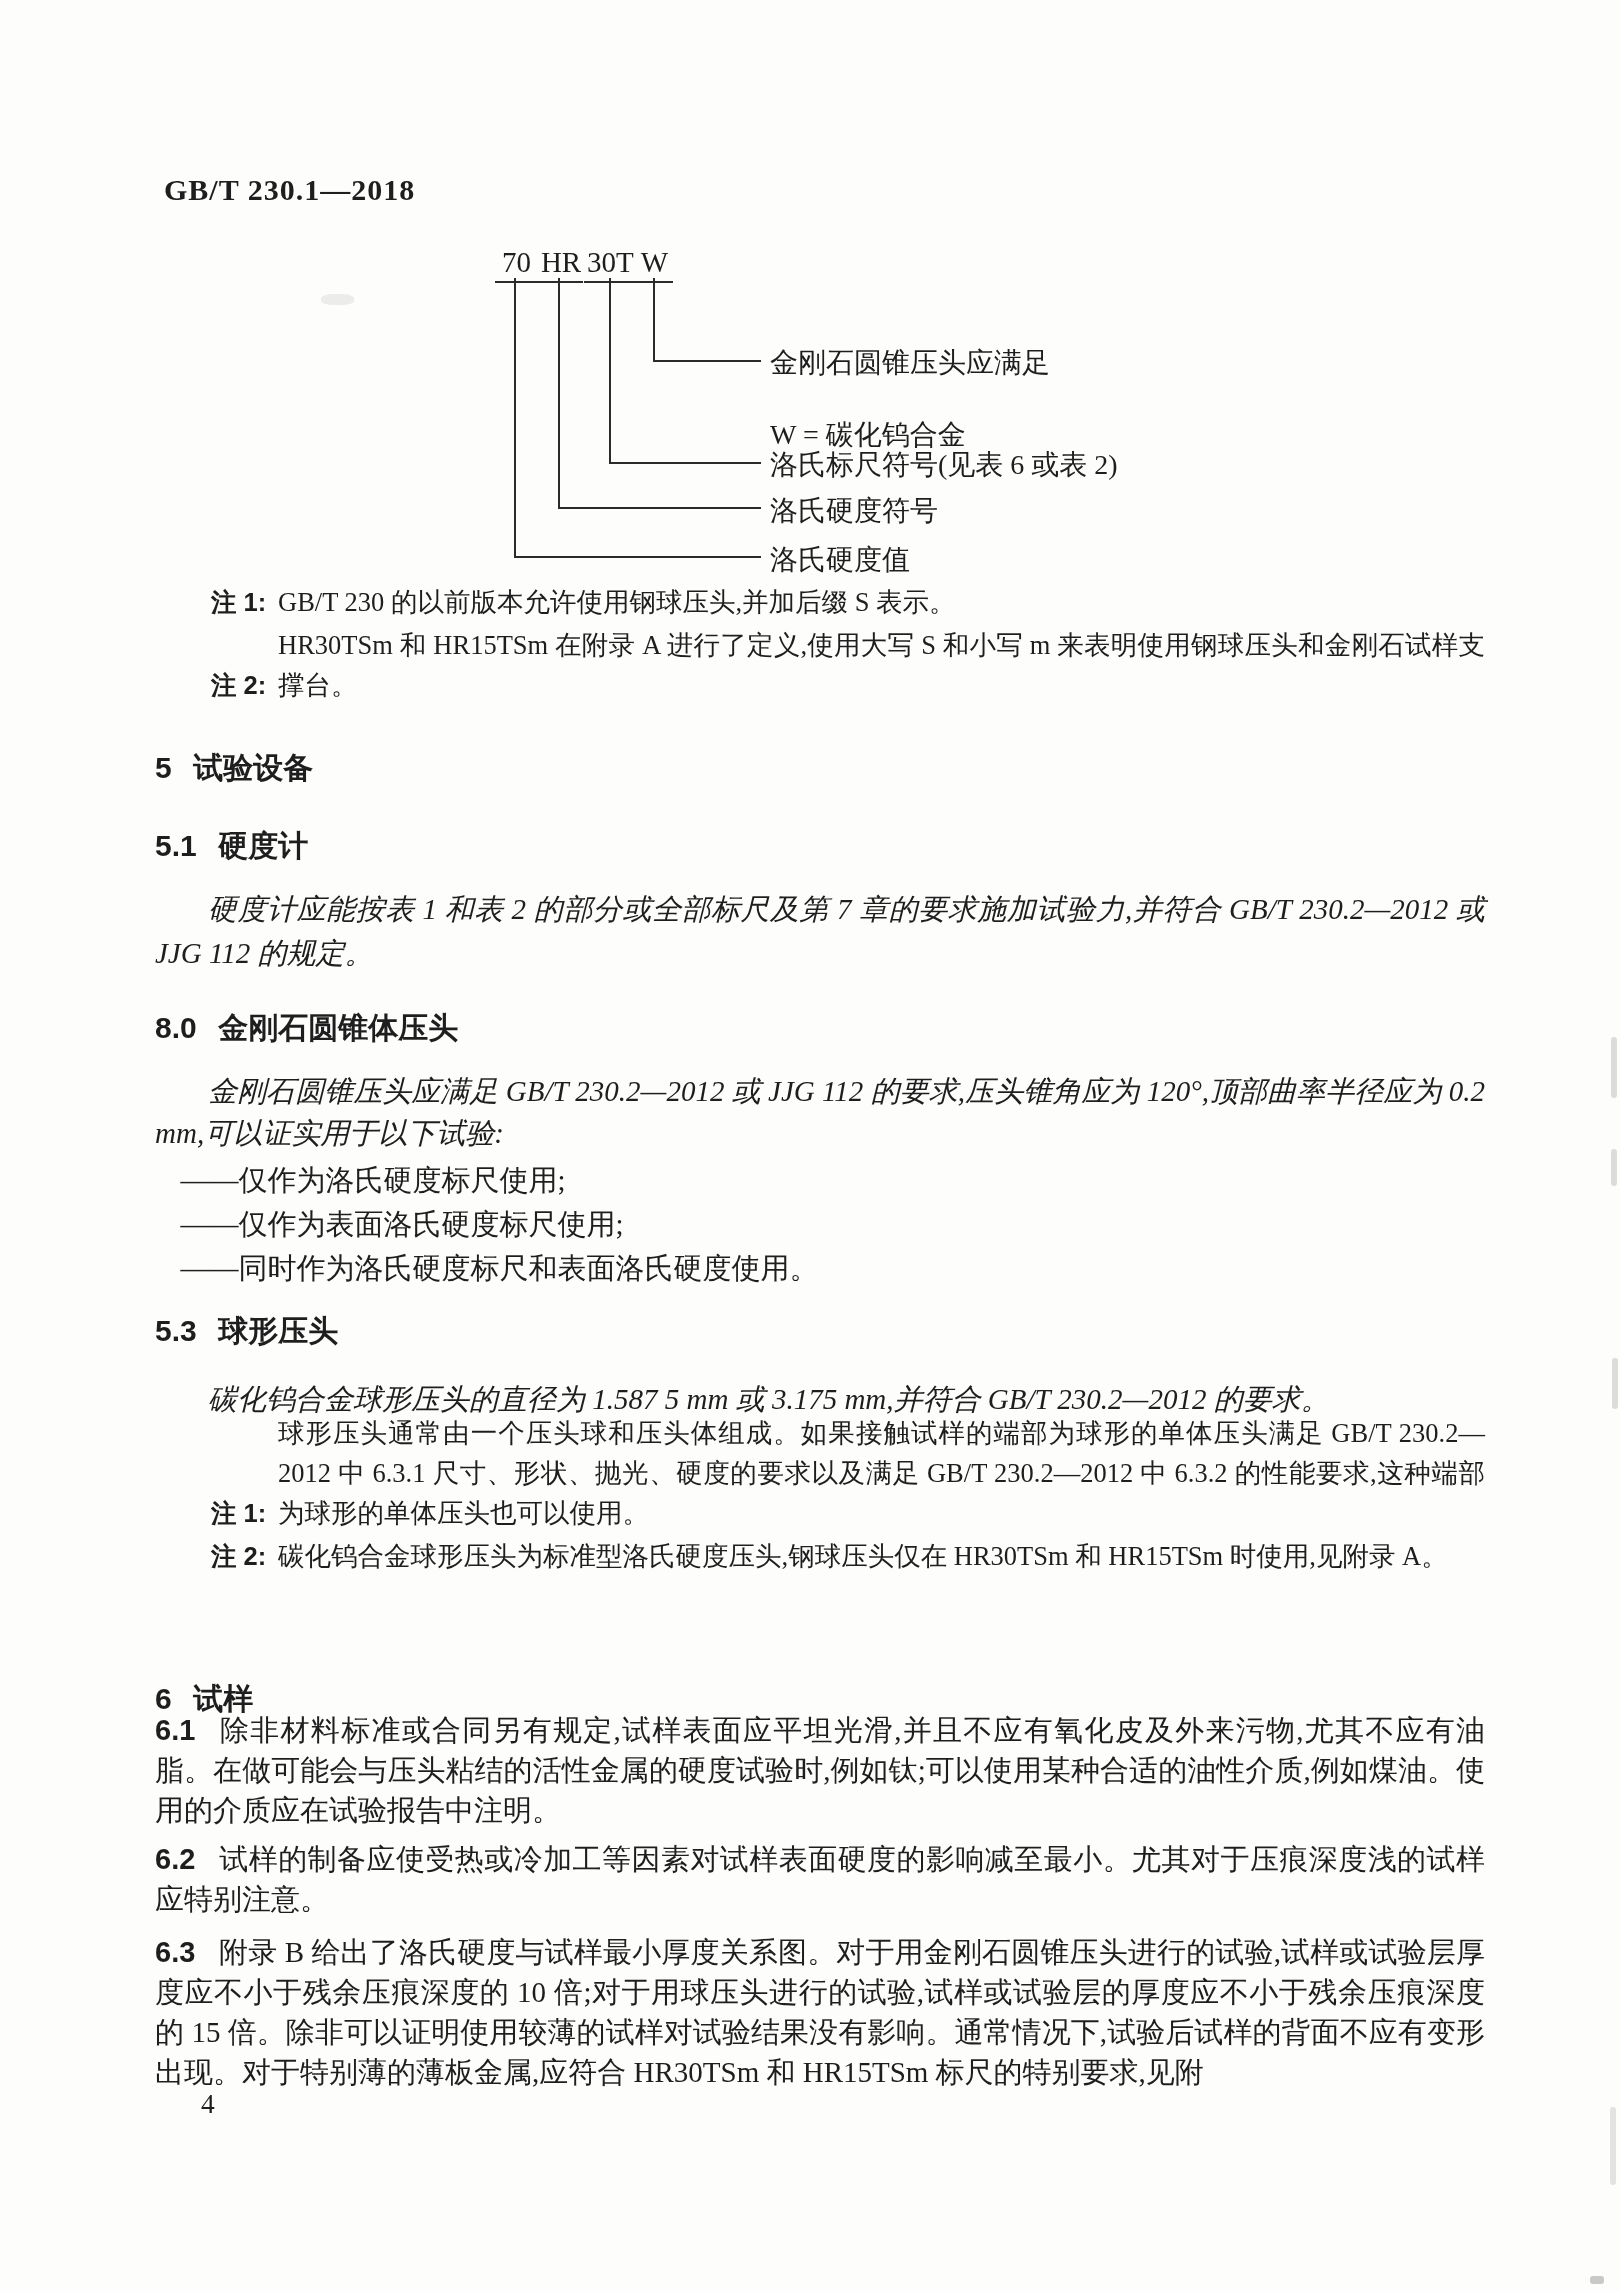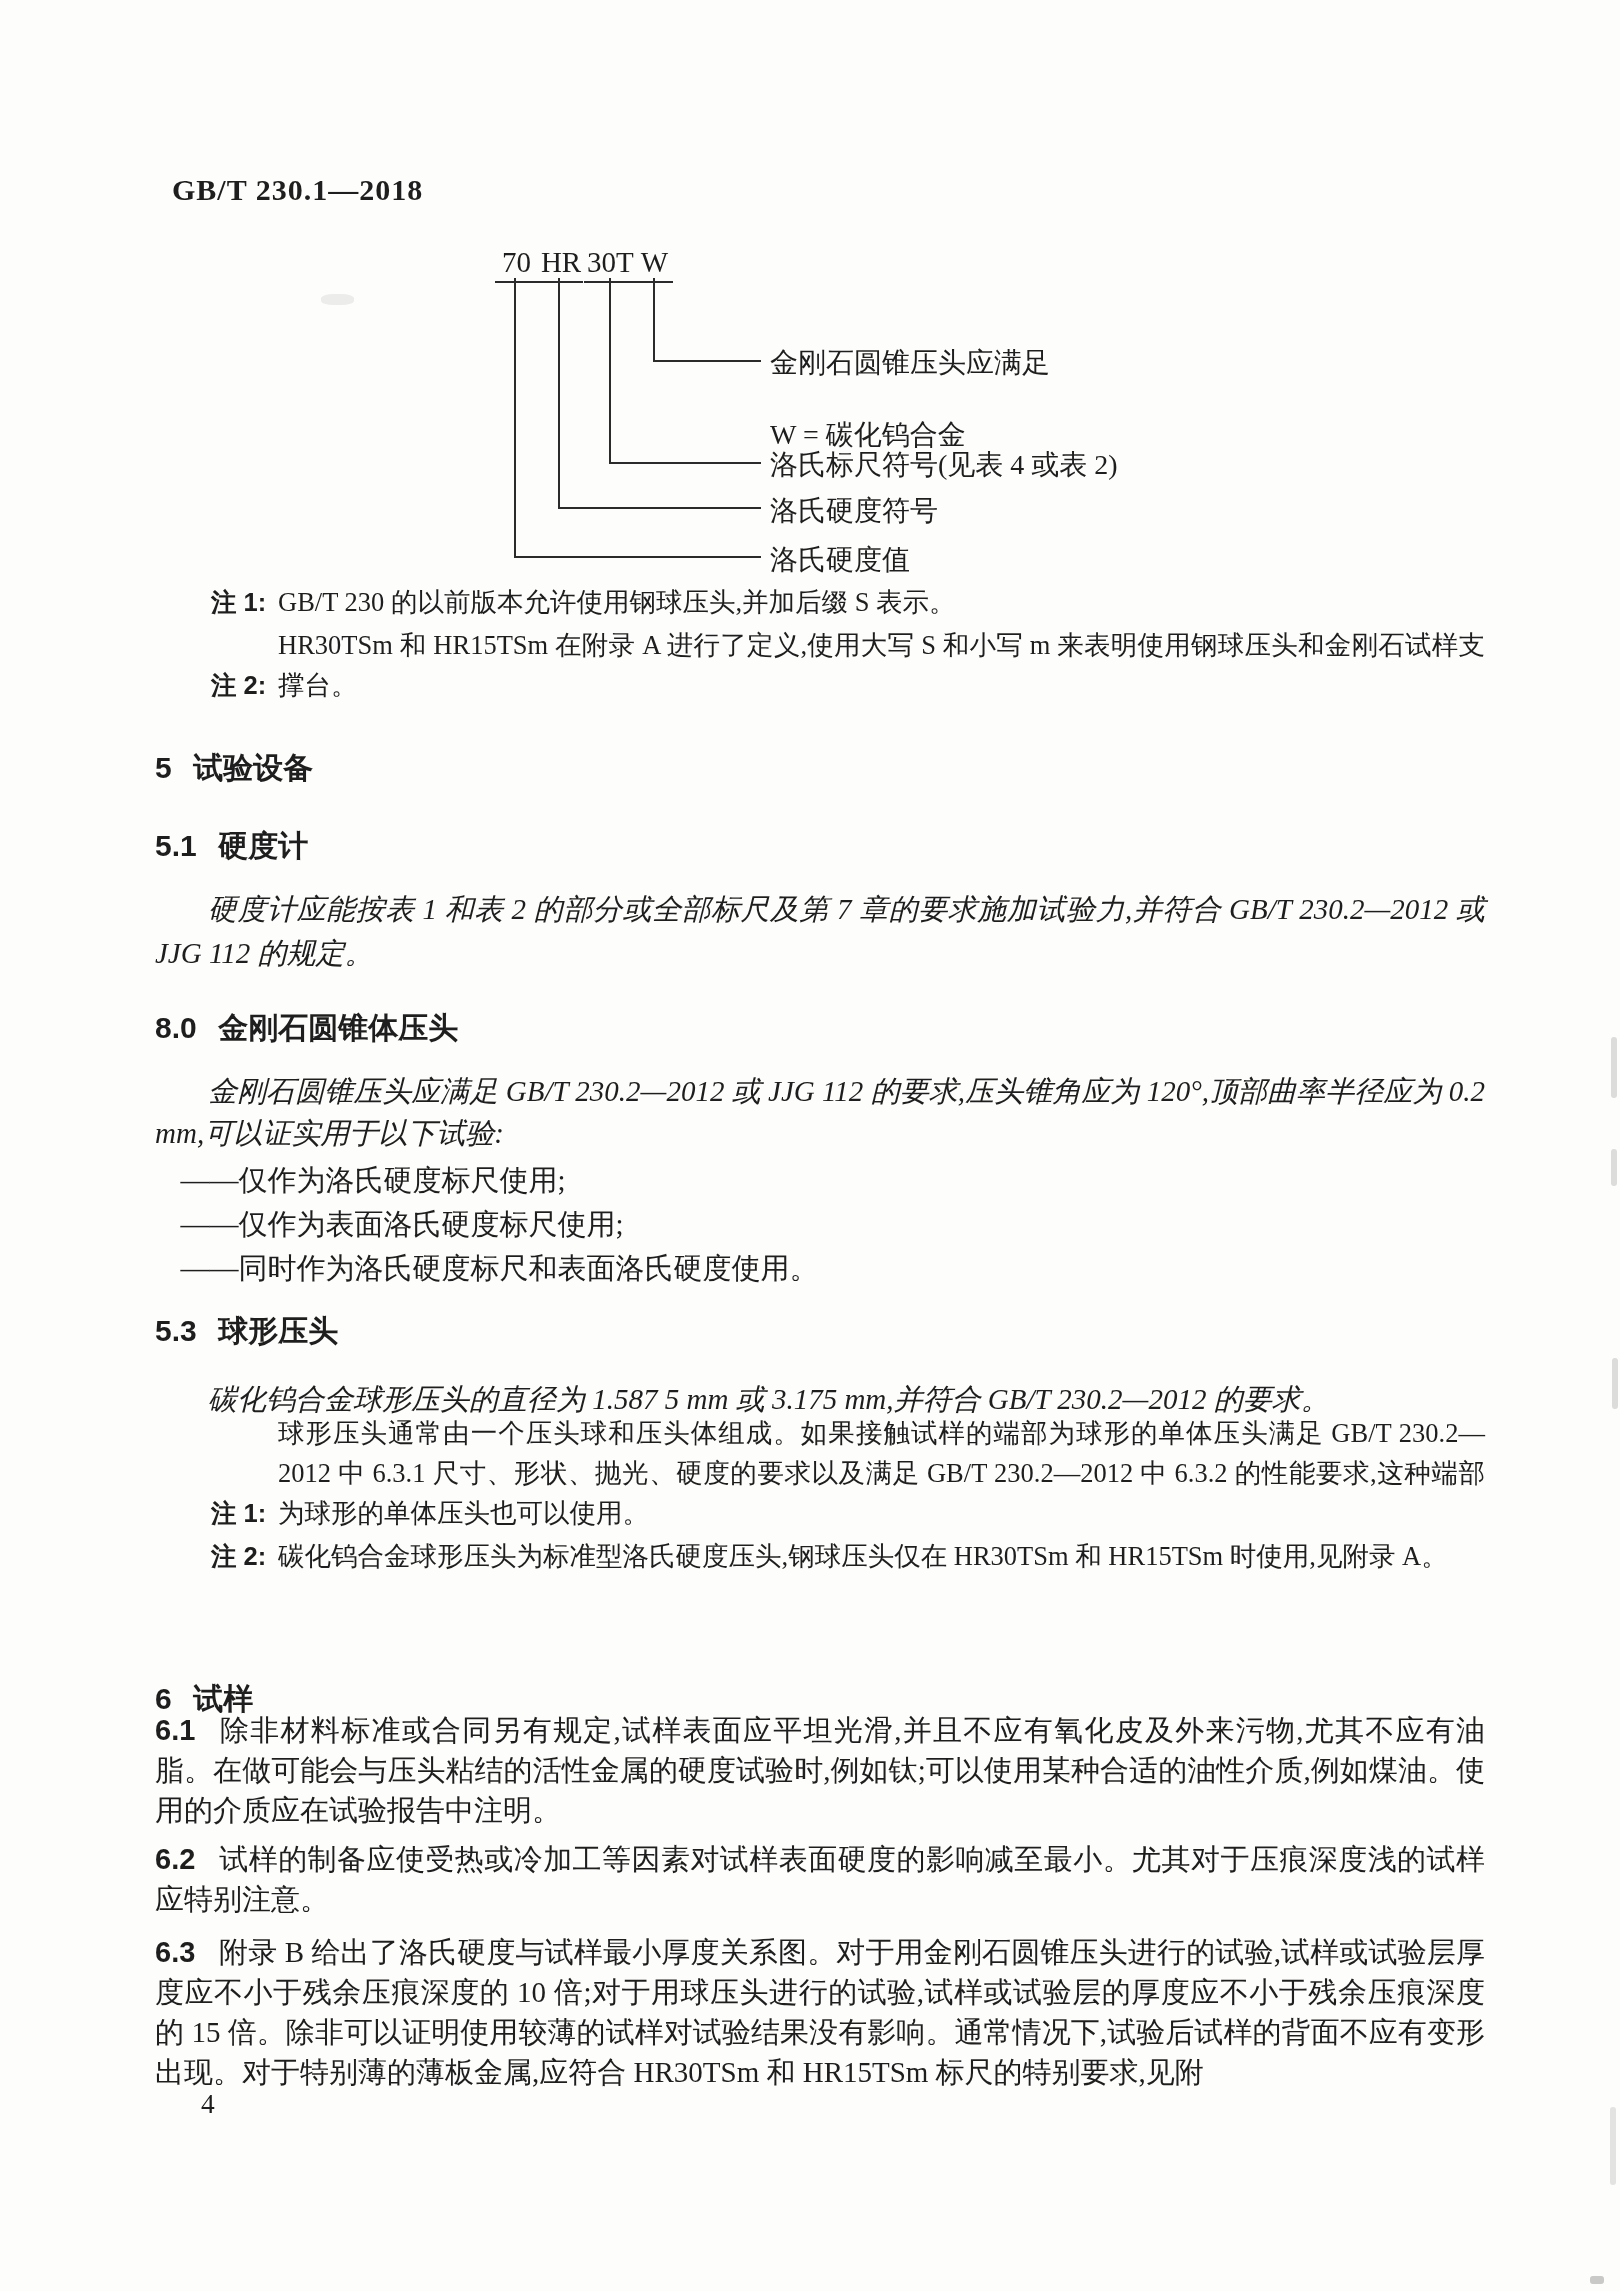--- a/index.html
+++ b/index.html
@@ -6,21 +6,21 @@
   .page{
     position:relative;
     width:1620px;height:2292px;
     background:#fdfdfc;
     overflow:hidden;
     font-family:"Liberation Serif","DejaVu Serif",serif;
     color:#1e1e1e;
   }
   
   .doc-number{
-    position:absolute;left:172px;top:173px;
+    position:absolute;left:164px;top:173px;
     font-size:30px;font-weight:bold;letter-spacing:1px;
     font-family:"Liberation Serif","DejaVu Serif",serif;
   }
   
   .code-part{
     position:absolute;top:246px;
     font-size:29px;text-align:center;
     border-bottom:2px solid #2b2b2b;
     padding:0 2.9px 2px 2.9px;
   }
@@ -132,21 +132,21 @@
     <div class="vline v-30t"></div>
     <div class="vline v-w"></div>
 
     <div class="hline h-w"></div>
     <div class="hline h-30t"></div>
     <div class="hline h-hr"></div>
     <div class="hline h-70"></div>
 
     <div class="callout co-1">金刚石圆锥压头应满足</div>
     <div class="callout co-2">W = 碳化钨合金</div>
-    <div class="callout co-3">洛氏标尺符号(见表 4 或表 2)</div>
+    <div class="callout co-3">洛氏标尺符号(见表 6 或表 2)</div>
     <div class="callout co-4">洛氏硬度符号</div>
     <div class="callout co-5">洛氏硬度值</div>
   </div>
 
   <div class="notes notes-diagram">
     <div class="note">
       <span class="note-label">注 1:</span>
       <div class="note-text">GB/T 230 的以前版本允许使用钢球压头,并加后缀 S 表示。</div>
     </div>
     <div class="note">

